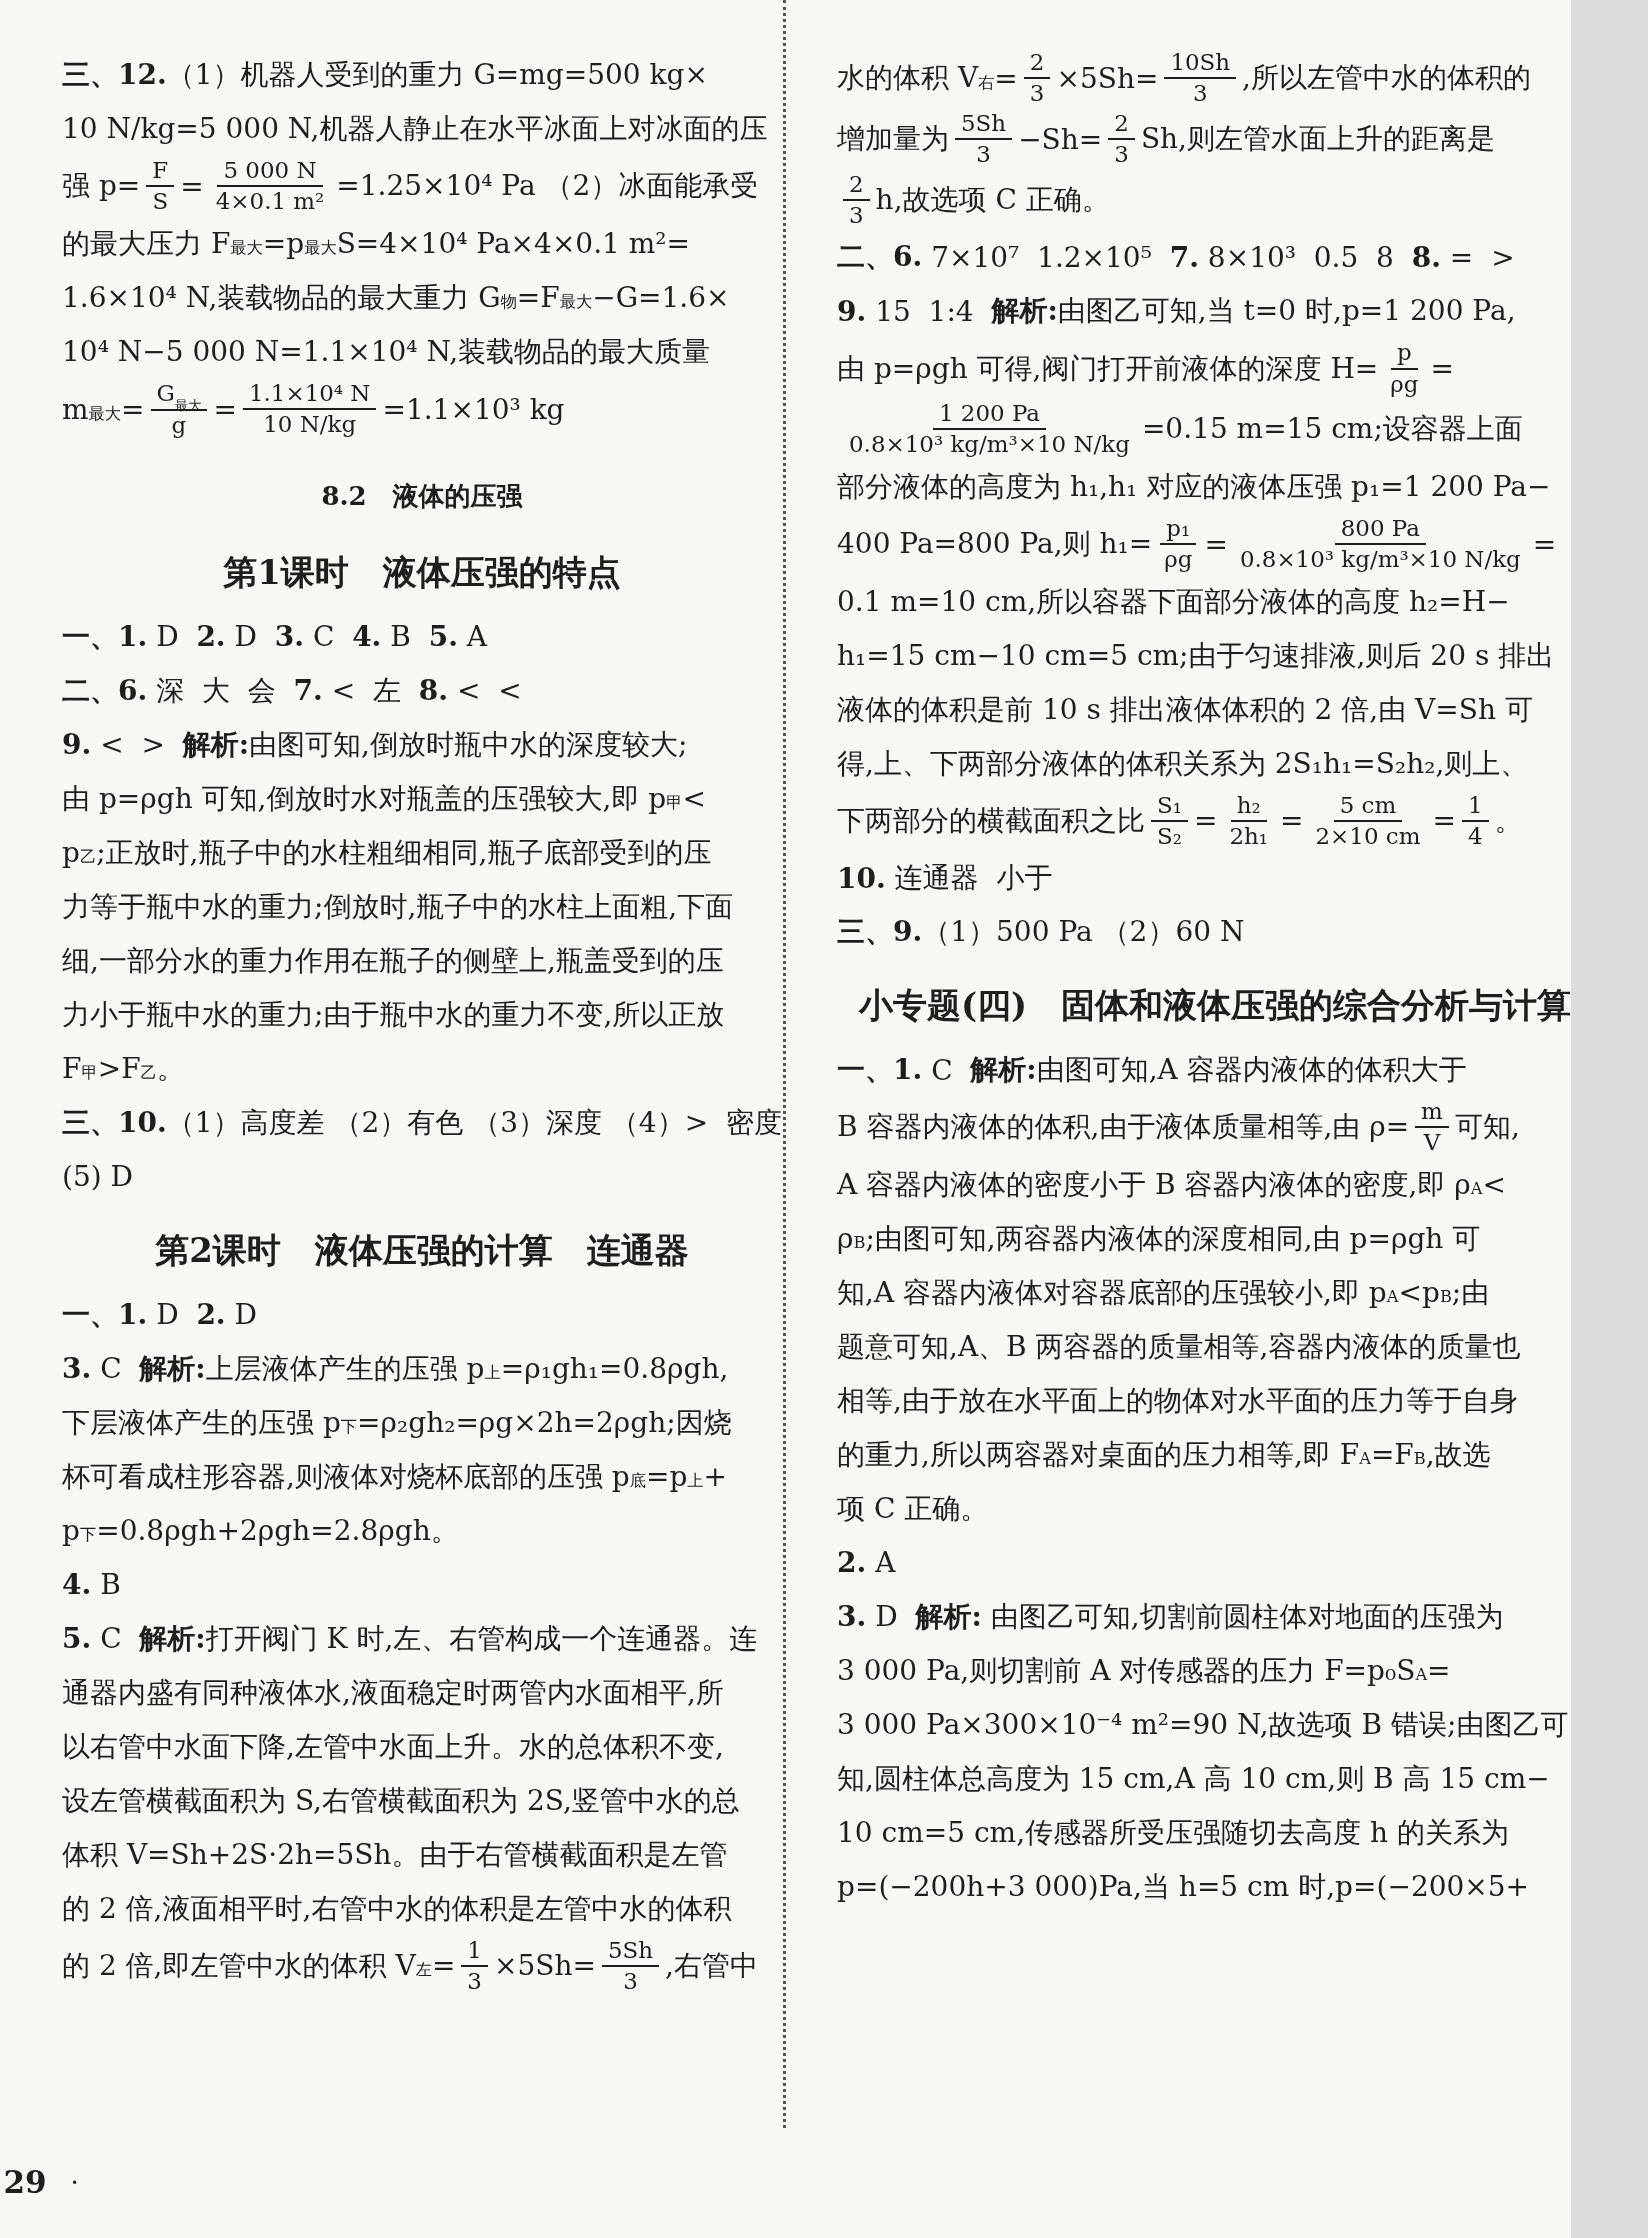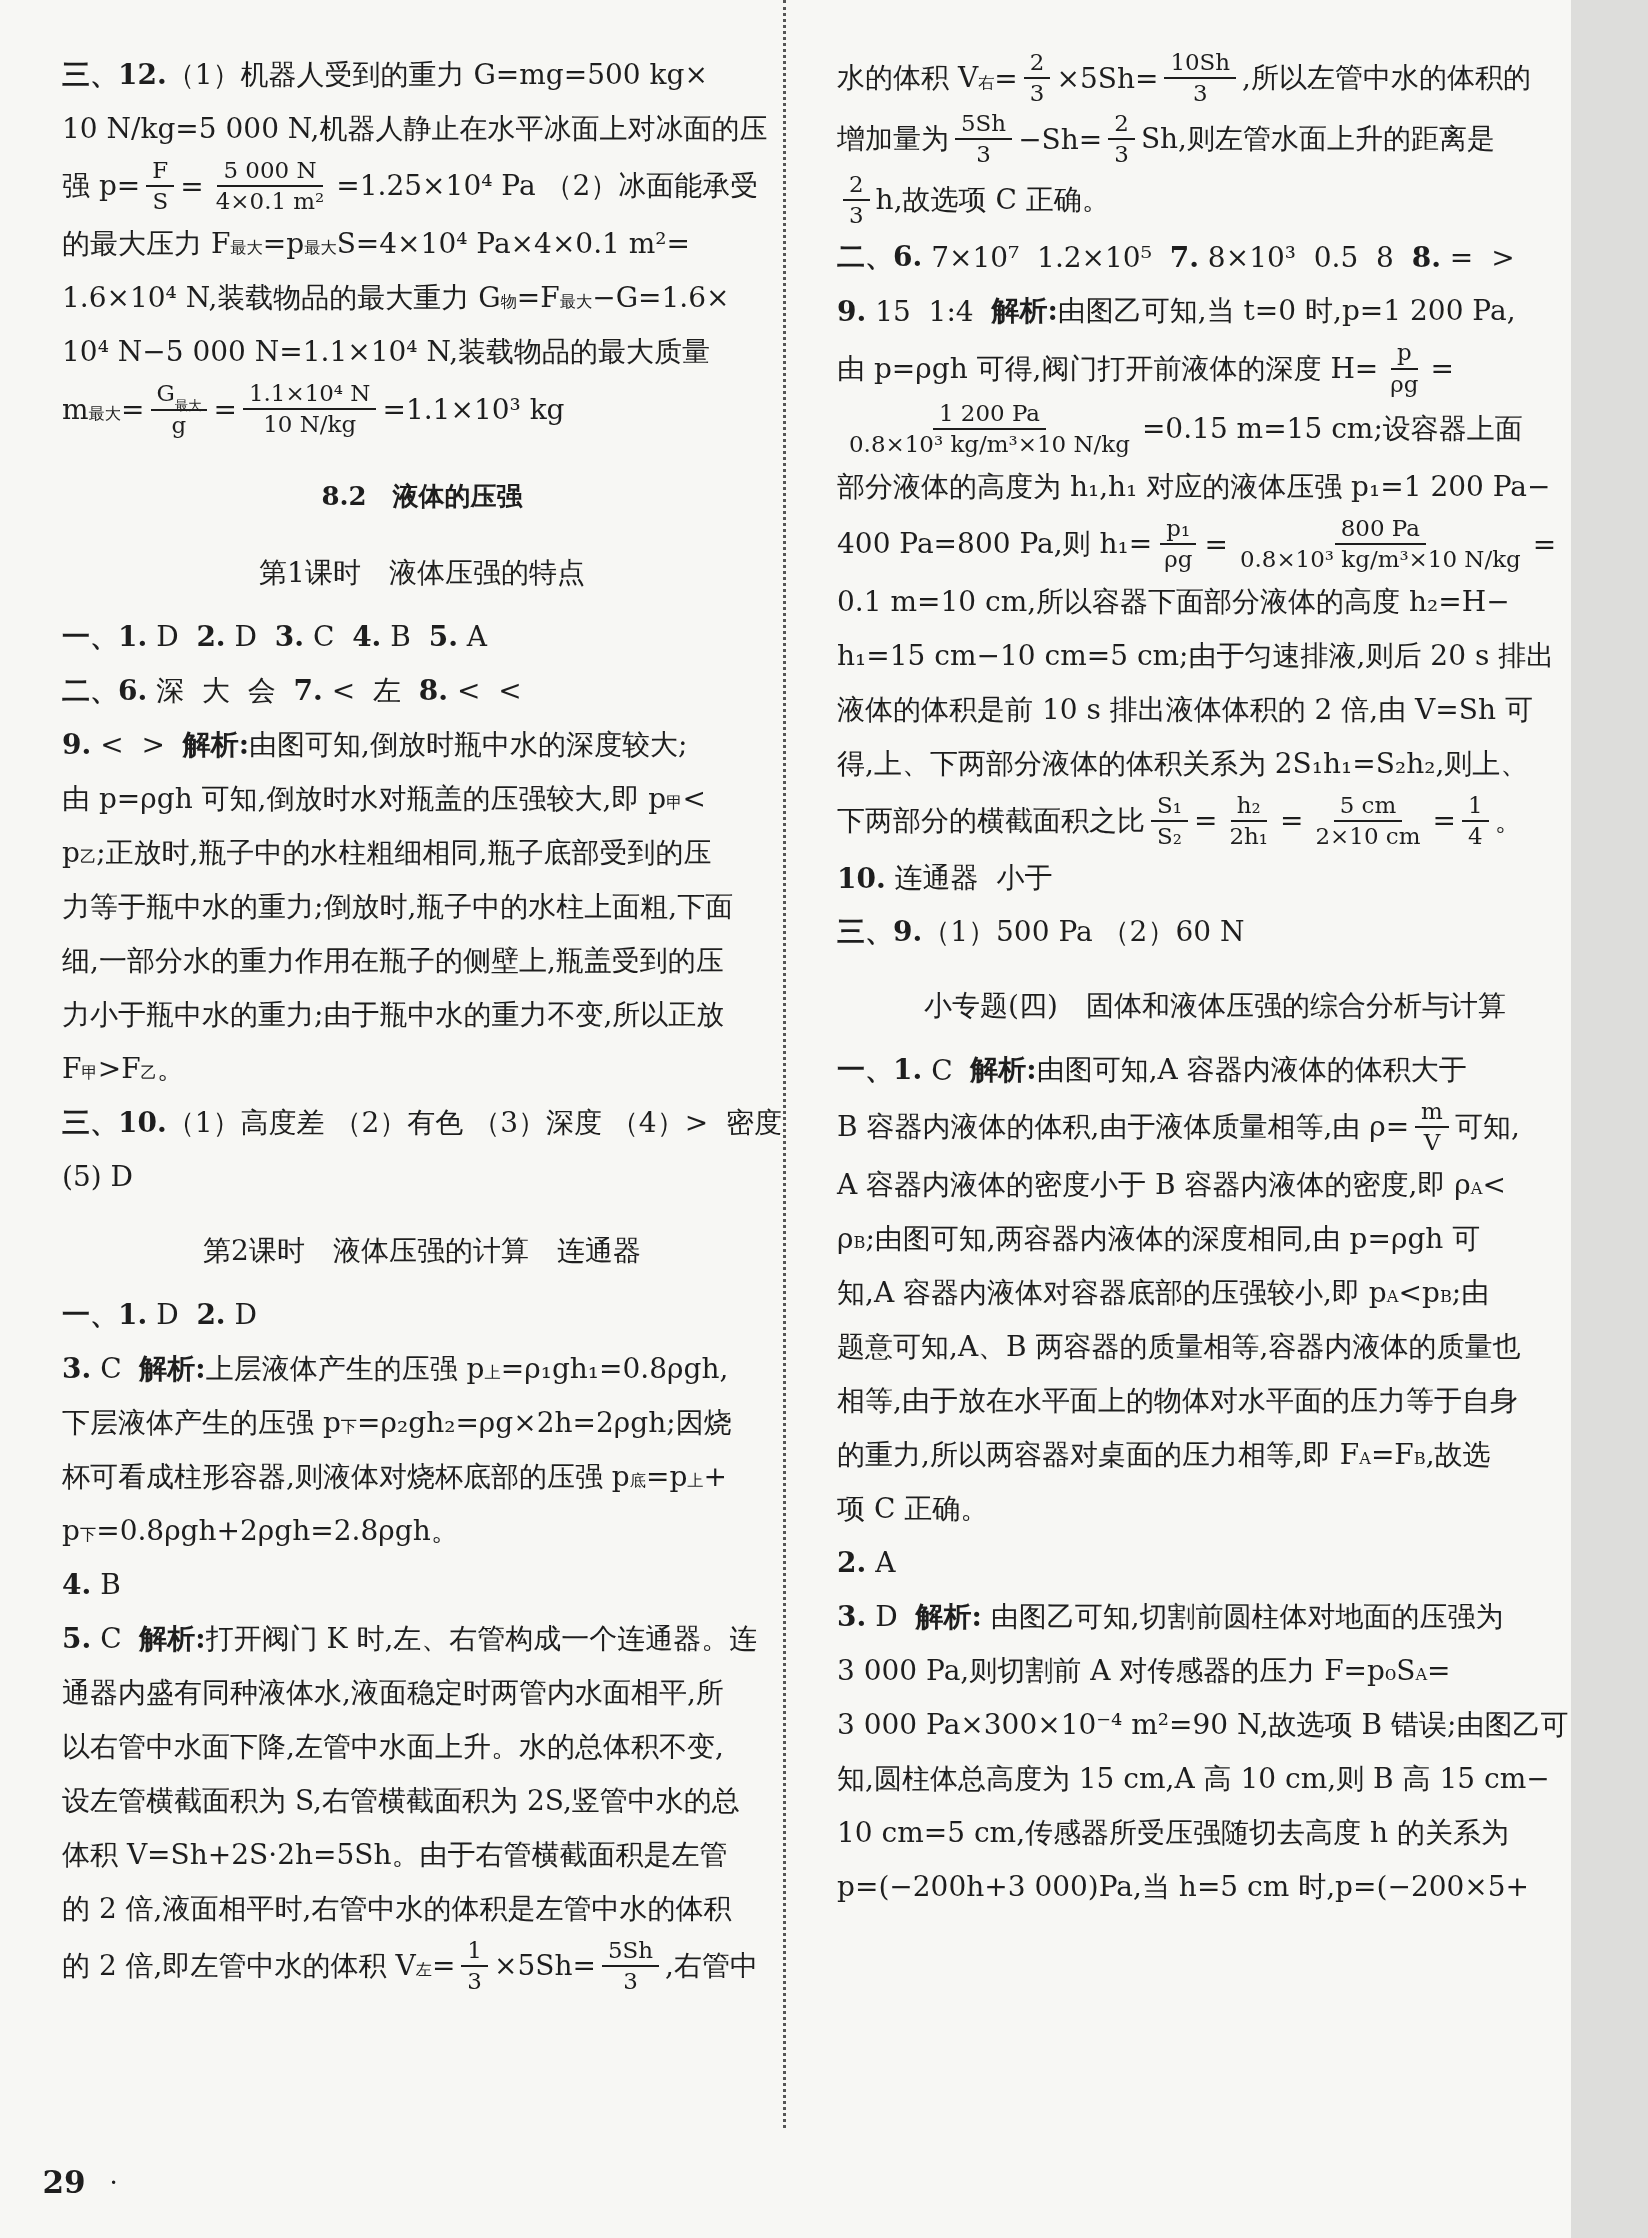--- a/index.html
+++ b/index.html
@@ -11,25 +11,25 @@
   .line{display:flex;align-items:center;min-height:54px;font-size:28px;white-space:pre;}
   .seg{white-space:pre;}
   .b{font-weight:700;}
   sub{font-size:0.58em;line-height:1;position:relative;top:0.28em;}
   .frac{display:inline-flex;flex-direction:column;align-items:center;margin:0 6px;
         font-size:0.82em;line-height:1.28;text-align:center;}
   .frac .num{border-bottom:2.1px solid #1e1e1e;padding:0 6px;}
   .frac .den{padding:0 6px;}
   .h1{font-size:26px;font-weight:700;text-align:center;margin:26px 0 15.4px;min-height:60px;
       display:flex;align-items:center;justify-content:center;}
-  .h2{font-size:28px;font-weight:400;text-align:center;margin:20.5px 0 10.3px;min-height:53px;
+  .h2{font-size:34px;font-weight:700;text-align:center;margin:20.5px 0 10.3px;min-height:53px;
       display:flex;align-items:center;justify-content:center;}
   #divider{position:absolute;left:783px;top:0;height:2128px;width:0;border-left:3px dotted #565656;}
   #footer{position:absolute;left:3.4px;bottom:39px;display:flex;align-items:center;gap:24px;}
-  #footer .num34{font-size:31px;font-weight:700;margin-left:39px;}
+  #footer .num34{font-size:31px;font-weight:700;}
   #footer .dot{font-size:26px;}
 </style>
 </head>
 <body>
 
 <div id="page">
   <div id="divider"></div>
   <div id="col-left" class="col">
       <div class="line"><span class="seg b">三、12.</span><span class="seg">（1）机器人受到的重力 G=mg=500 kg×</span></div>
       <div class="line"><span class="seg">10 N/kg=5 000 N,机器人静止在水平冰面上对冰面的压</span></div>

